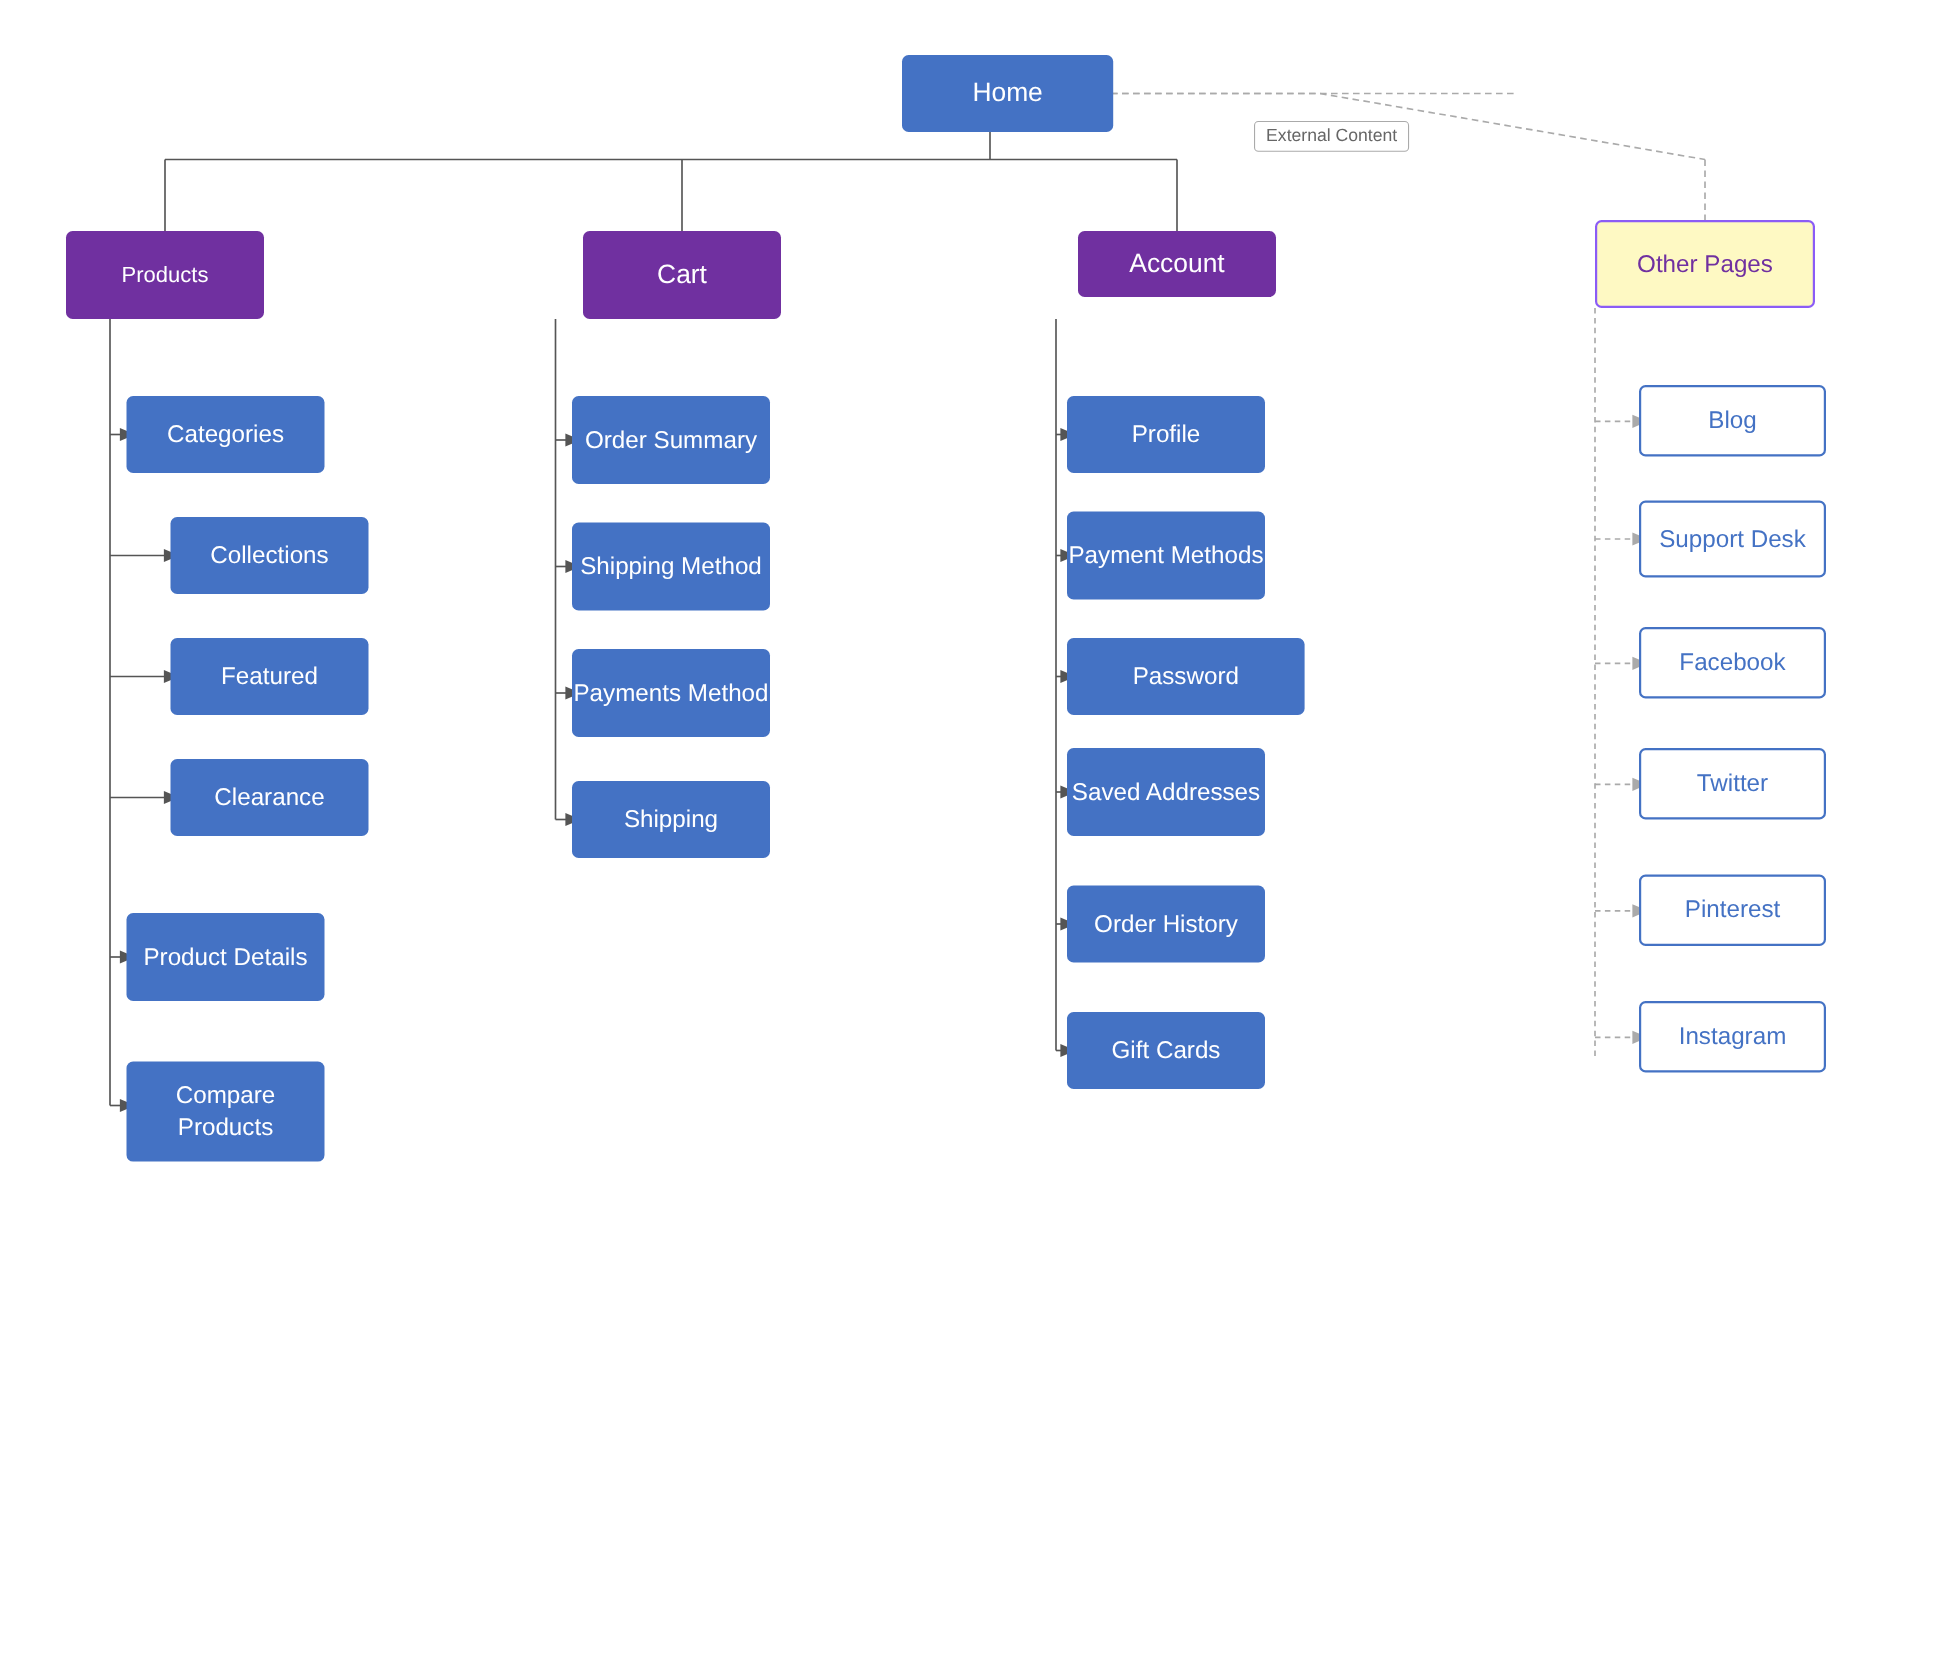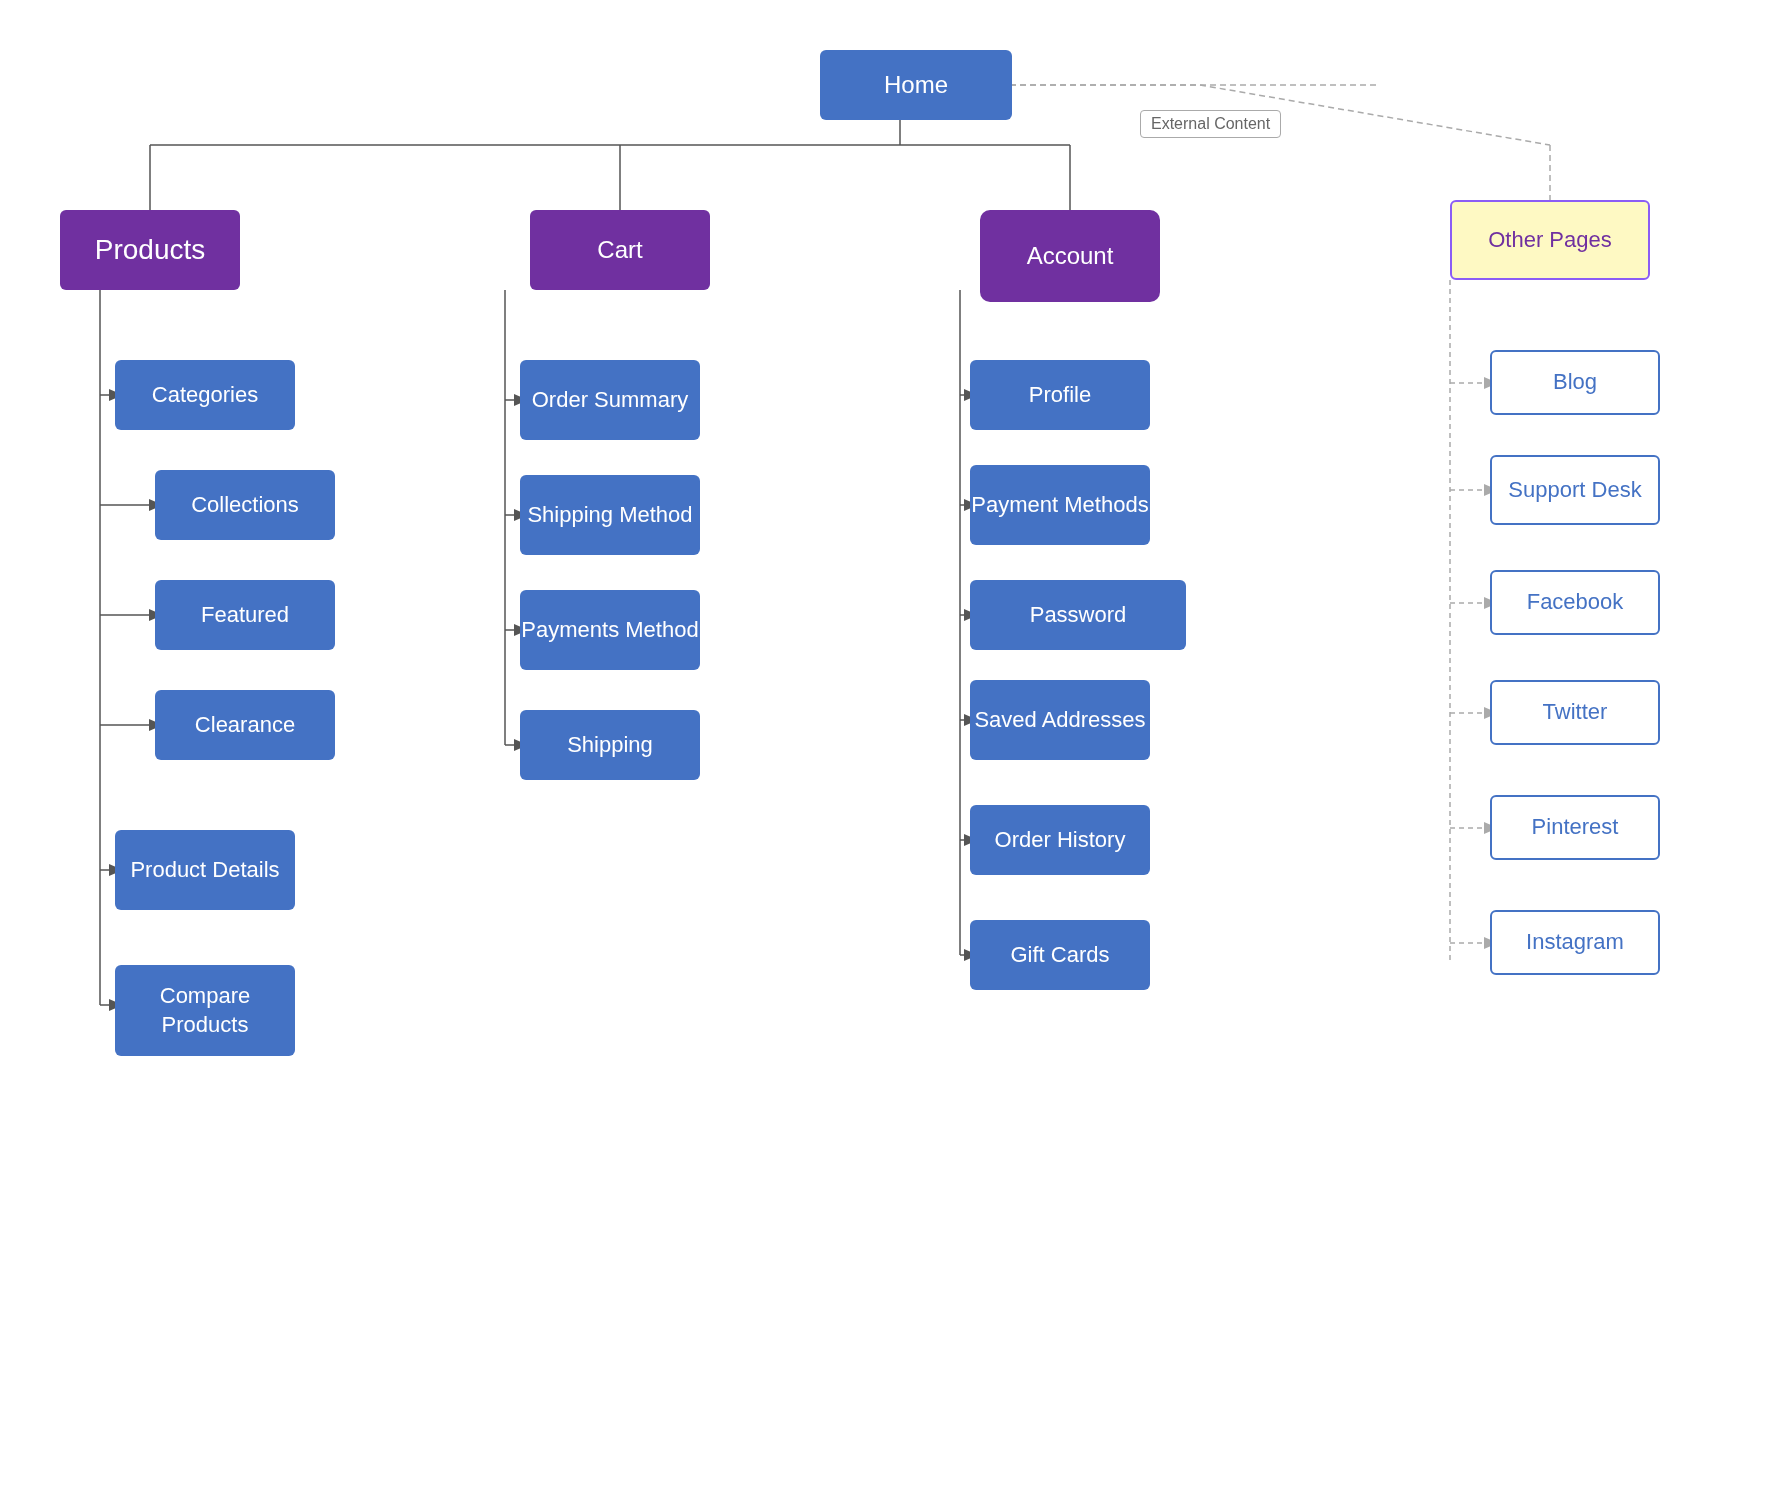--- a/index.html
+++ b/index.html
@@ -175,29 +175,29 @@
 
     <line x1="1450" y1="280" x2="1450" y2="960" stroke="#aaa" stroke-width="1.5" stroke-dasharray="5,4"></line>
   </svg>
 
   <div class="label-box" style="left: 1140px; top: 68px;">External Content</div>
 
   <div class="node node-blue" style="left:820px; top:50px; width:192px; height:70px; font-size:24px;">
     <span>Home</span>
   </div>
 
-  <div class="node node-purple" style="left:60px; top:210px; width:180px; height:80px; font-size:28px;">
+  <div class="node node-purple" style="left:60px; top:210px; width:180px; height:80px; font-size:20px;">
     <span>Products</span>
   </div>
 
   <div class="node node-purple" style="left:530px; top:210px; width:180px; height:80px; font-size:24px;">
     <span>Cart</span>
   </div>
 
-  <div class="node node-purple" style="left:980px; top:210px; width:180px; height:92px; font-size:24px;border-radius:10px;">
+  <div class="node node-purple" style="left:980px; top:210px; width:180px; height:60px; font-size:24px;">
     <span>Account</span>
   </div>
 
   <div class="node node-outline-purple" style="left:1450px; top:200px; width:200px; height:80px; font-size:22px;">
     <span>Other Pages</span>
   </div>
 
   <div class="node node-blue" style="left:115px; top:360px; width:180px; height:70px;">
     <span>Categories</span>
   </div>

